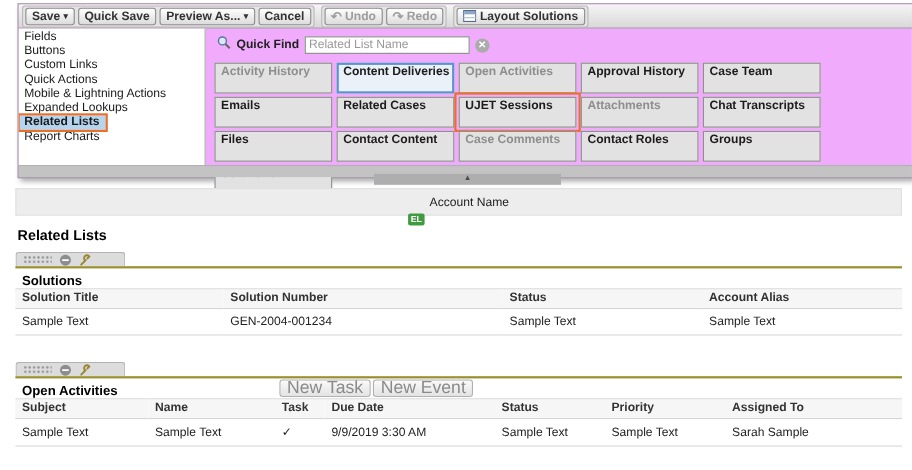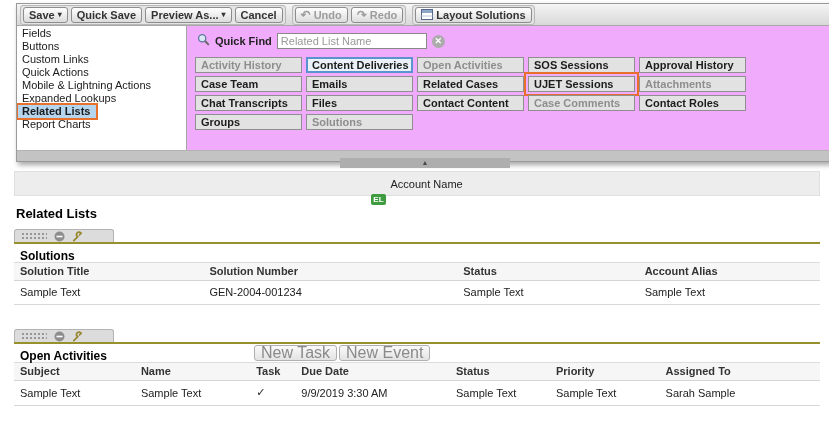--- a/index.html
+++ b/index.html
@@ -55,21 +55,21 @@
     width:150px; height:16px; border:1px solid #898989; font-size:11px;
     padding:0 3px; color:#444; background:#fff;
   }
   .qf-input::placeholder { color:#999; }
   .qf-clear {
     width:13px; height:13px; border-radius:50%; background:#ababab; color:#fff;
     font-size:9px; line-height:13px; text-align:center; font-weight:bold; cursor:pointer;
   }
   .palette-grid { display:grid; grid-template-columns:repeat(5,107px); gap:3px 4px; }
   .pitem {
-    height:16px; line-height:11px; padding:2px 5px;
+    height:28px; line-height:11px; padding:2px 5px;
     background:#e2e2e2; border:1px solid #8f8f8f;
     font-size:11px; font-weight:bold; color:#1c1c1c;
     white-space:nowrap; overflow:hidden; cursor:pointer;
   }
   .pitem.disabled { color:#8e8e8e; }
   .pitem.selected { border:2px solid var(--selection-blue,#5b93cf); padding:1px 4px; background:#eaf1f9; }
   .pitem.annotated { outline:2px solid var(--annotation-orange,#e8702a); outline-offset:2px; }
 
   .collapse-strip {
     position:absolute; left:0; right:0; bottom:0; height:11px;
@@ -191,21 +191,20 @@
             </svg>
         </span>
         <span class="qf-label">Quick Find</span>
         <input class="qf-input" type="text" placeholder="Related List Name" style="">
         <span class="qf-clear">✕</span>
       </div>
       <div class="palette-grid">
           <div class="pitem disabled">Activity History</div>
           <div class="pitem selected">Content Deliveries</div>
           <div class="pitem disabled">Open Activities</div>
-          <div class="pitem">SOS Sessions</div>
           <div class="pitem">Approval History</div>
           <div class="pitem">Case Team</div>
           <div class="pitem">Emails</div>
           <div class="pitem">Related Cases</div>
           <div class="pitem annotated">UJET Sessions</div>
           <div class="pitem disabled">Attachments</div>
           <div class="pitem">Chat Transcripts</div>
           <div class="pitem">Files</div>
           <div class="pitem">Contact Content</div>
           <div class="pitem disabled">Case Comments</div>

